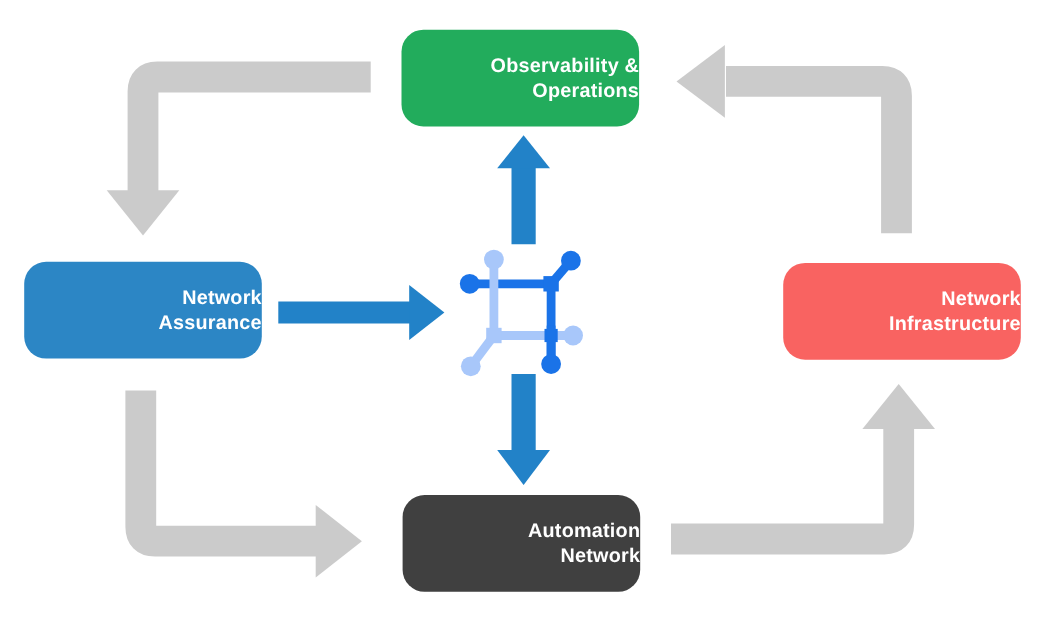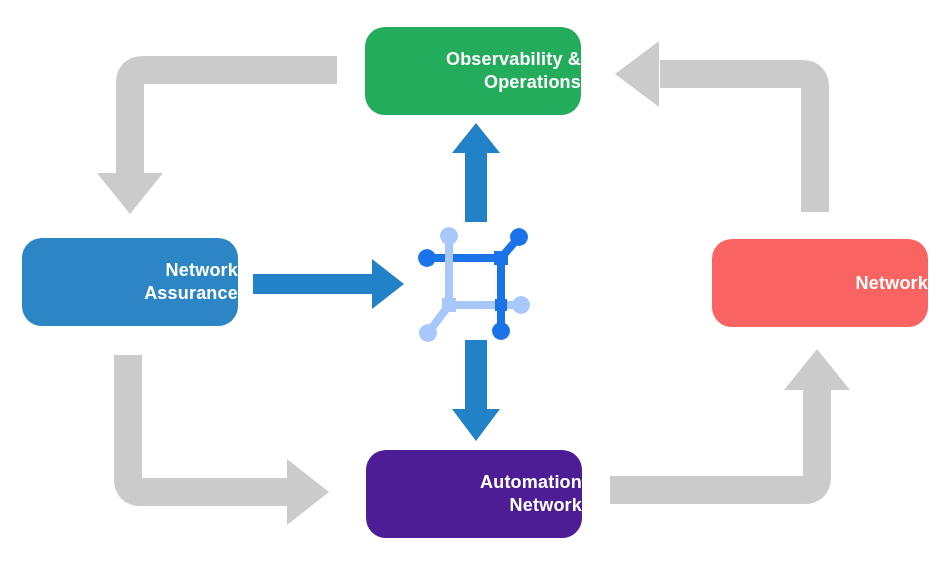--- a/index.html
+++ b/index.html
@@ -97,20 +97,21 @@
     <span>Operations</span>
   </div>
 
   <div class="node node-operations" style="background-color: rgb(44, 134, 197);">
     <span>Network</span>
     <span>Assurance</span>
   </div>
 
   <div class="node node-infrastructure" style="background-color: rgb(249, 99, 97);">
     <span>Network</span>
+    <span>Infrastructure</span>
   </div>
 
-  <div class="node node-automation" style="background-color: #4c1d95;">
+  <div class="node node-automation" style="background-color: #404040;">
     <span>Automation</span>
     <span>Network</span>
   </div>
 
 </div>
 
 </body></html>

